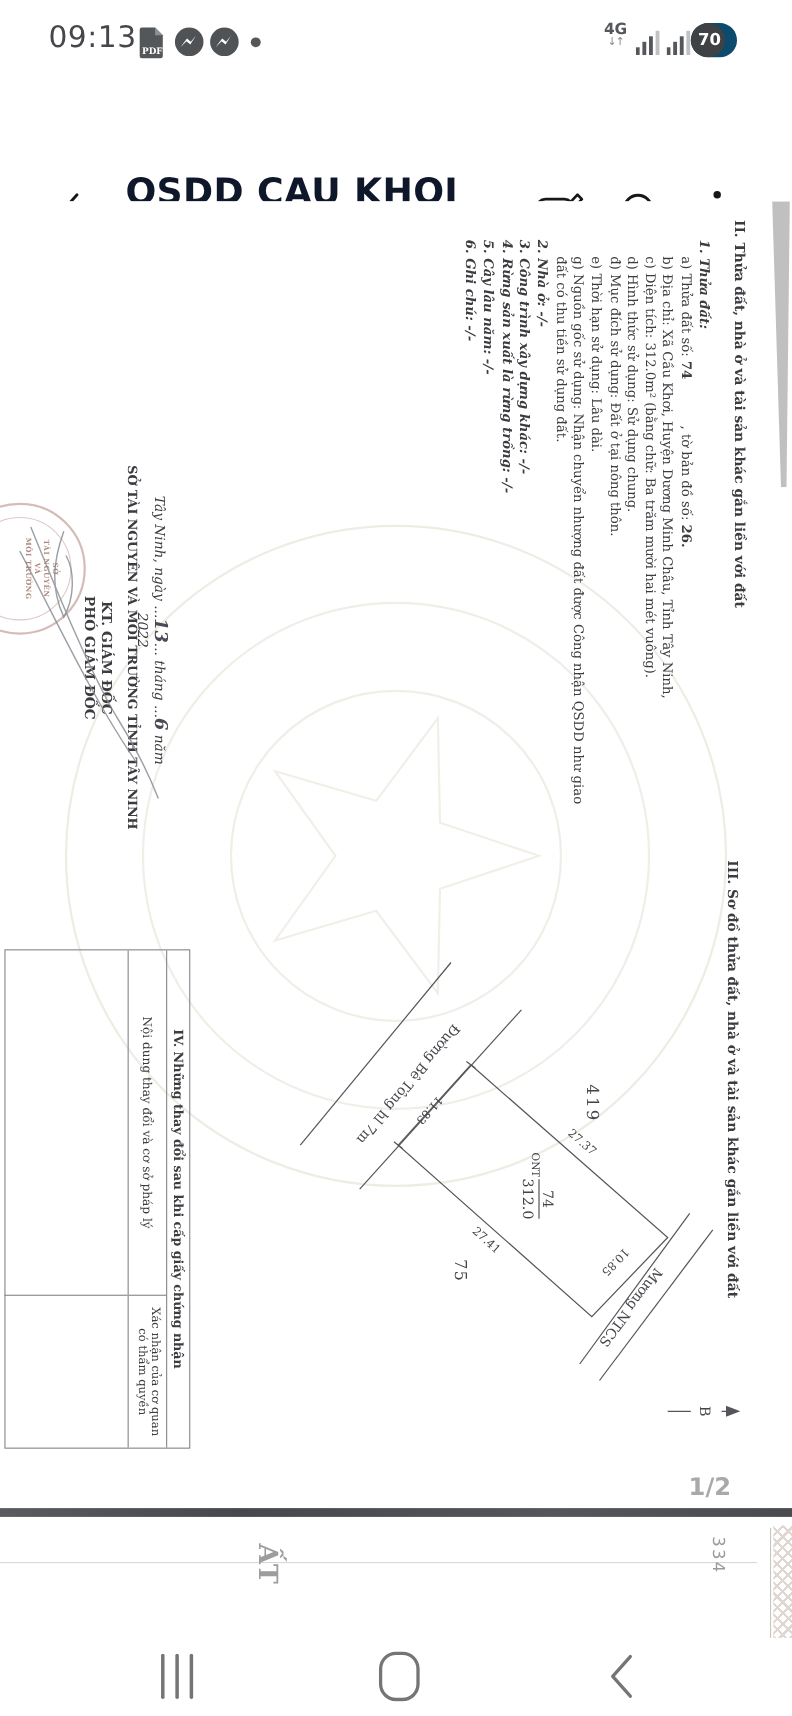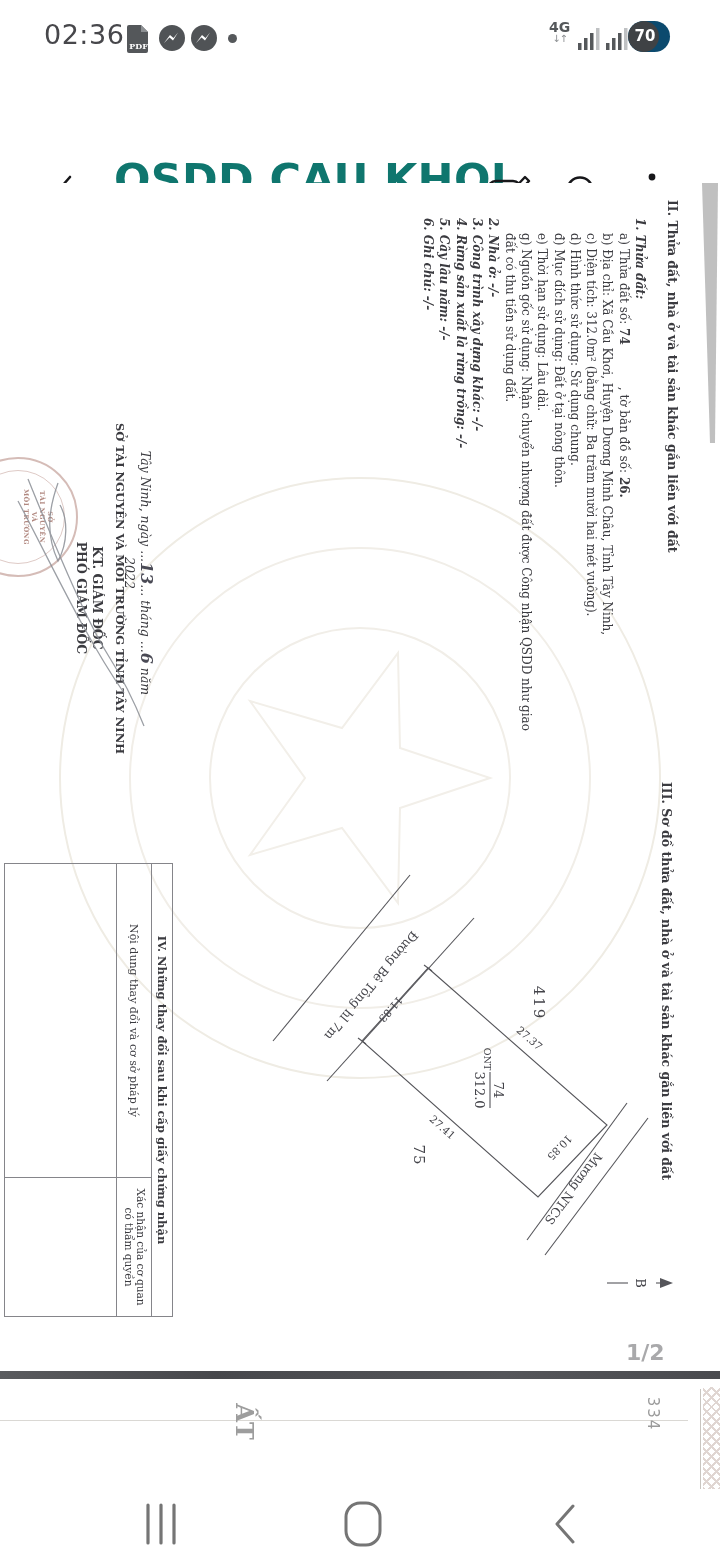--- a/index.html
+++ b/index.html
@@ -15,21 +15,21 @@
   #sb-4g{left:549px;top:20px;text-align:center;color:#55585b;line-height:1;}
   #sb-4g .g{font-size:14px;font-weight:bold;}
   #sb-4g .arr{font-size:10px;color:#8b8e91;letter-spacing:-1px;}
   #sb-batt{left:628px;top:21px;width:42px;height:31px;border-radius:16px;background:#0c4a6e;overflow:hidden;}
   #sb-batt .lvl{position:absolute;left:0;top:0;width:31px;height:31px;background:#3f4245;border-radius:16px;}
   #sb-batt .num{position:absolute;left:0;top:0;width:34px;height:31px;color:#fff;font-size:15px;font-weight:bold;
                 text-align:center;line-height:31px;}
 
   
   #app-header{left:0;top:70px;width:720px;height:113px;background:#fff;}
-  #hdr-title{left:114px;top:84px;font-size:43px;font-weight:bold;color:#0f766e;letter-spacing:.3px;white-space:nowrap;}
+  #hdr-title{left:114px;top:84px;font-size:33px;font-weight:bold;color:#0f172a;letter-spacing:.3px;white-space:nowrap;}
   #hdr-sub{left:116px;top:136px;font-size:23px;color:#2c2c30;}
   .hdr-btn{cursor:pointer;}
 
   
   #pdf-area{left:0;top:183px;width:720px;height:1189px;background:#fff;overflow:hidden;}
 
   
   #doc-page{position:absolute;left:0;top:0;width:1190px;height:720px;
             transform-origin:0 0;transform:rotate(90deg) translateY(-720px);
             overflow:hidden;background:#fff;color:#3b3b40;
@@ -88,21 +88,21 @@
   #p2-serial{left:636px;top:26px;font-size:15px;color:#9a9a9a;letter-spacing:2px;transform:rotate(90deg);}
 
   
   #nav-bar{left:0;top:1489px;width:720px;height:71px;background:#fff;}
   .nav-btn{cursor:pointer;}
 </style>
 </head>
 <body>
 
 <div id="status-bar" class="abs">
-  <span id="sb-time" class="abs">02:36</span>
+  <span id="sb-time" class="abs">09:13</span>
 
   <svg class="abs sb-ico" style="left:126px;" width="25" height="30" viewBox="0 0 25 30">
     <path d="M3 1 h12 l7 7 v19 a2 2 0 0 1 -2 2 h-17 a2 2 0 0 1 -2 -2 v-24 a2 2 0 0 1 2 -2 z" fill="#54575a"></path>
     <path d="M15 1 v7 h7 z" fill="#8d9093"></path>
     <text x="12.5" y="25" text-anchor="middle" font-size="8" font-weight="bold" fill="#fff" font-family="DejaVu Sans">PDF</text>
   </svg>
 
   <svg class="abs sb-ico" style="left:158px;" width="28" height="28" viewBox="0 0 28 28">
     <circle cx="14" cy="14" r="13" fill="#505356"></circle>
     <path d="M6 19 l6-8 3.5 3 4.5-5.5 -5 8 -3.5-3 z" fill="#fff"></path>

